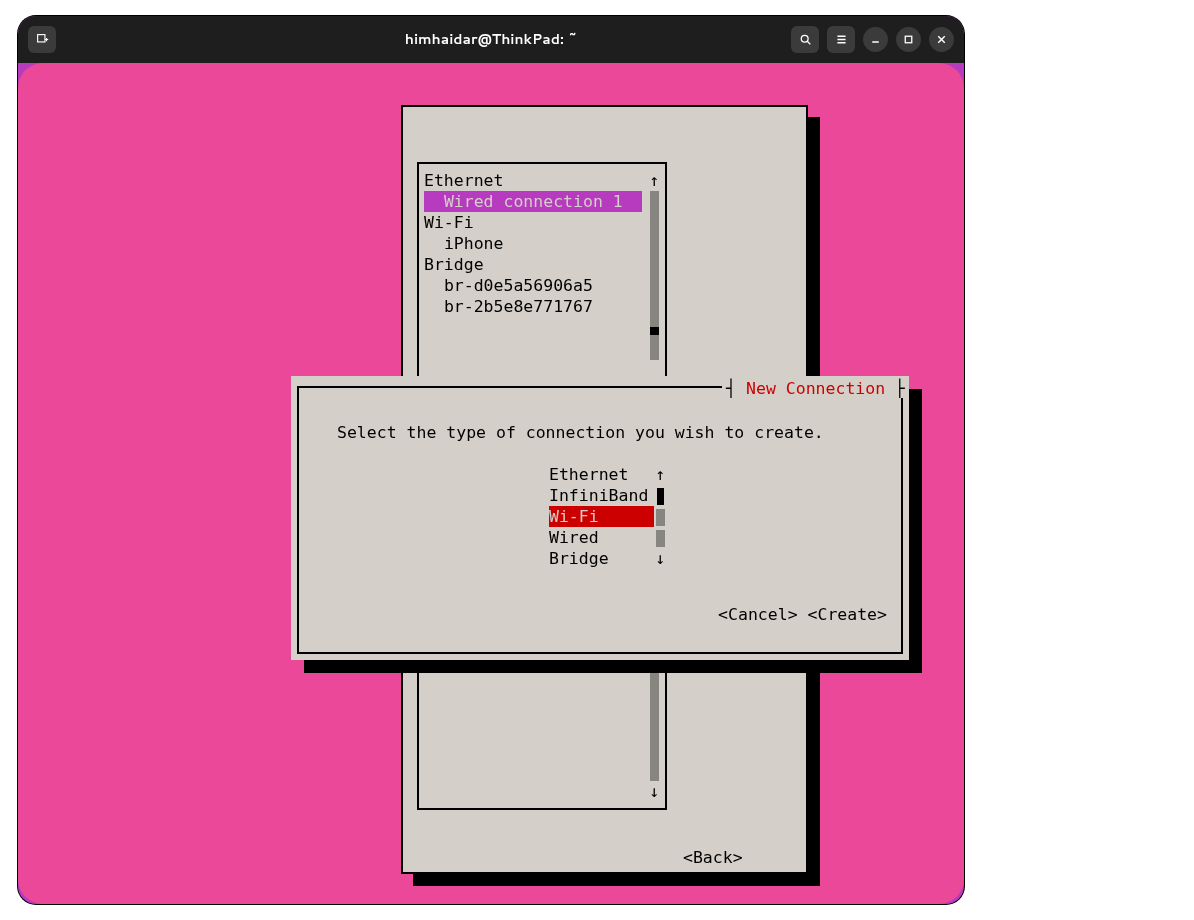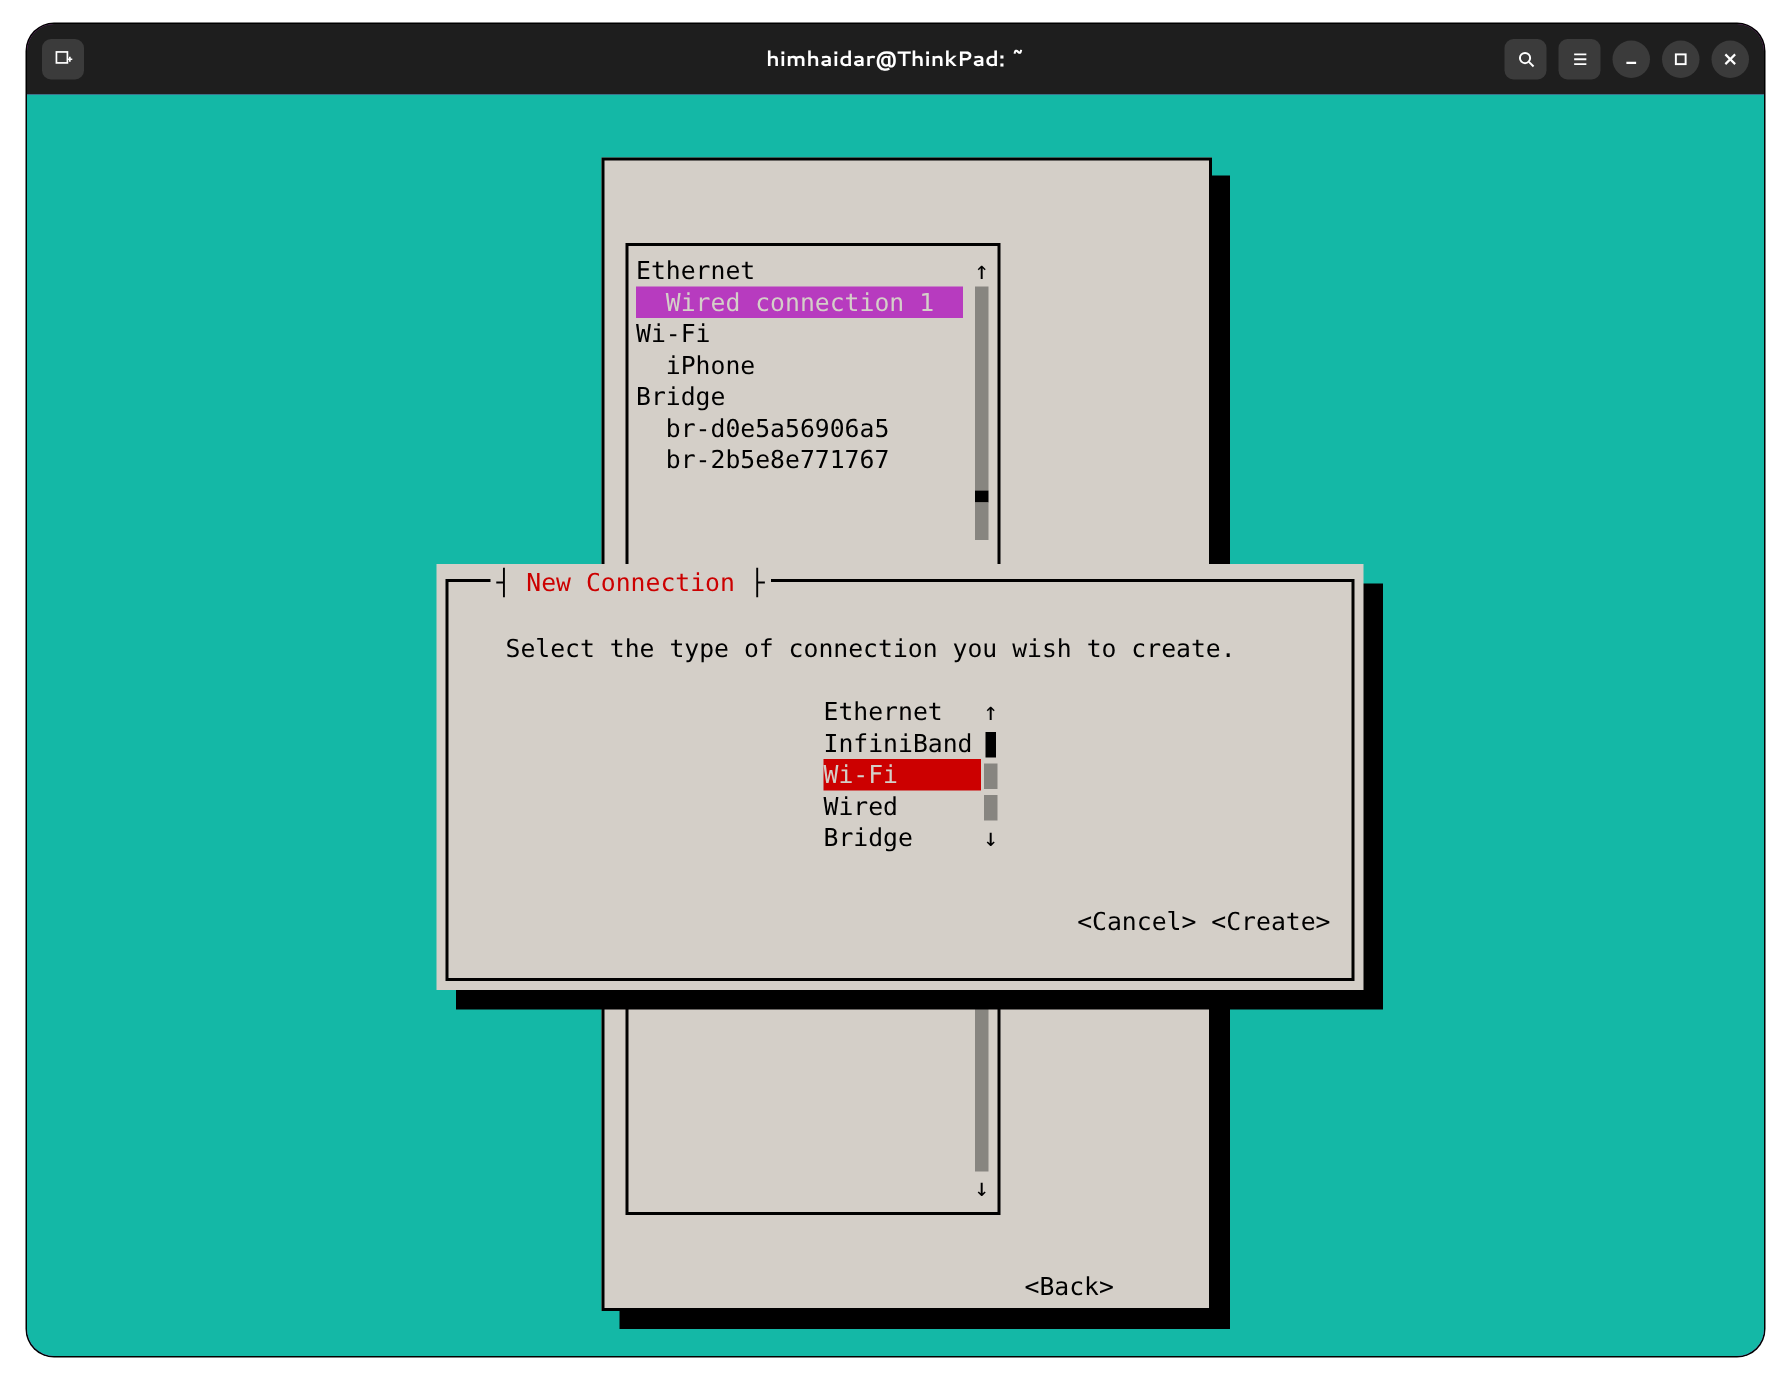--- a/index.html
+++ b/index.html
@@ -10,21 +10,21 @@
     background: #ffffff;
     font-family: "DejaVu Sans Mono", "Liberation Mono", Consolas, monospace;
     font-size: 16.5px;
     line-height: 21px;
     color: #000;
     overflow: hidden;
   }
   .window {
     position: absolute;
     left: 18px; top: 16px;
-    width: 1158px; height: 888px;
+    width: 946px; height: 888px;
     background: #b73bbf;
     border-radius: 18px;
     overflow: hidden;
     box-shadow: 0 0 0 1px #000;
   }
   .titlebar {
     height: 47px;
     background: #1e1e1e;
     display: flex;
     align-items: center;
@@ -60,21 +60,22 @@
   .tb-circ {
     width: 25px; height: 25px; border-radius: 50%;
     background: #3b3b3b;
     display: flex; align-items: center; justify-content: center;
     color:#fff;
   }
   .tb-icon { width: 13px; height: 13px; }
   .terminal-area {
     position: absolute;
     left: 0; top: 47px; right: 0; bottom: 0;
-    background: #14b8a6;
+    background: #ec4899;
+    border-radius: 25px;
   }
 
   
   .panel {
     position: absolute;
     background: #d4cfc8;
   }
   .panel-shadow {
     position: absolute;
     background: #000;
@@ -128,23 +129,22 @@
   
   .dlg-shadow { left: 286px; top: 326px; width: 618px; height: 284px; }
   .dlg-panel  { left: 273px; top: 313px; width: 618px; height: 284px; }
   .dlg-border {
     position: absolute;
     left: 6px; right: 6px; top: 10px; bottom: 6px;
   }
   .dlg-title-wrap {
     position: absolute;
     left: 0; right: 0; top: 2px;
-    text-align: left;
+    text-align: right;
     pointer-events: none;
-    padding-left: 36px;
   }
   .dlg-title {
     background: #d4cfc8;
     padding: 0 4px;
     color: #cc0000;
   }
   .dlg-title .bar { color:#000; }
   .dlg-prompt {
     position: absolute;
     left: 22px; top: 46px; margin-left: 24px;

